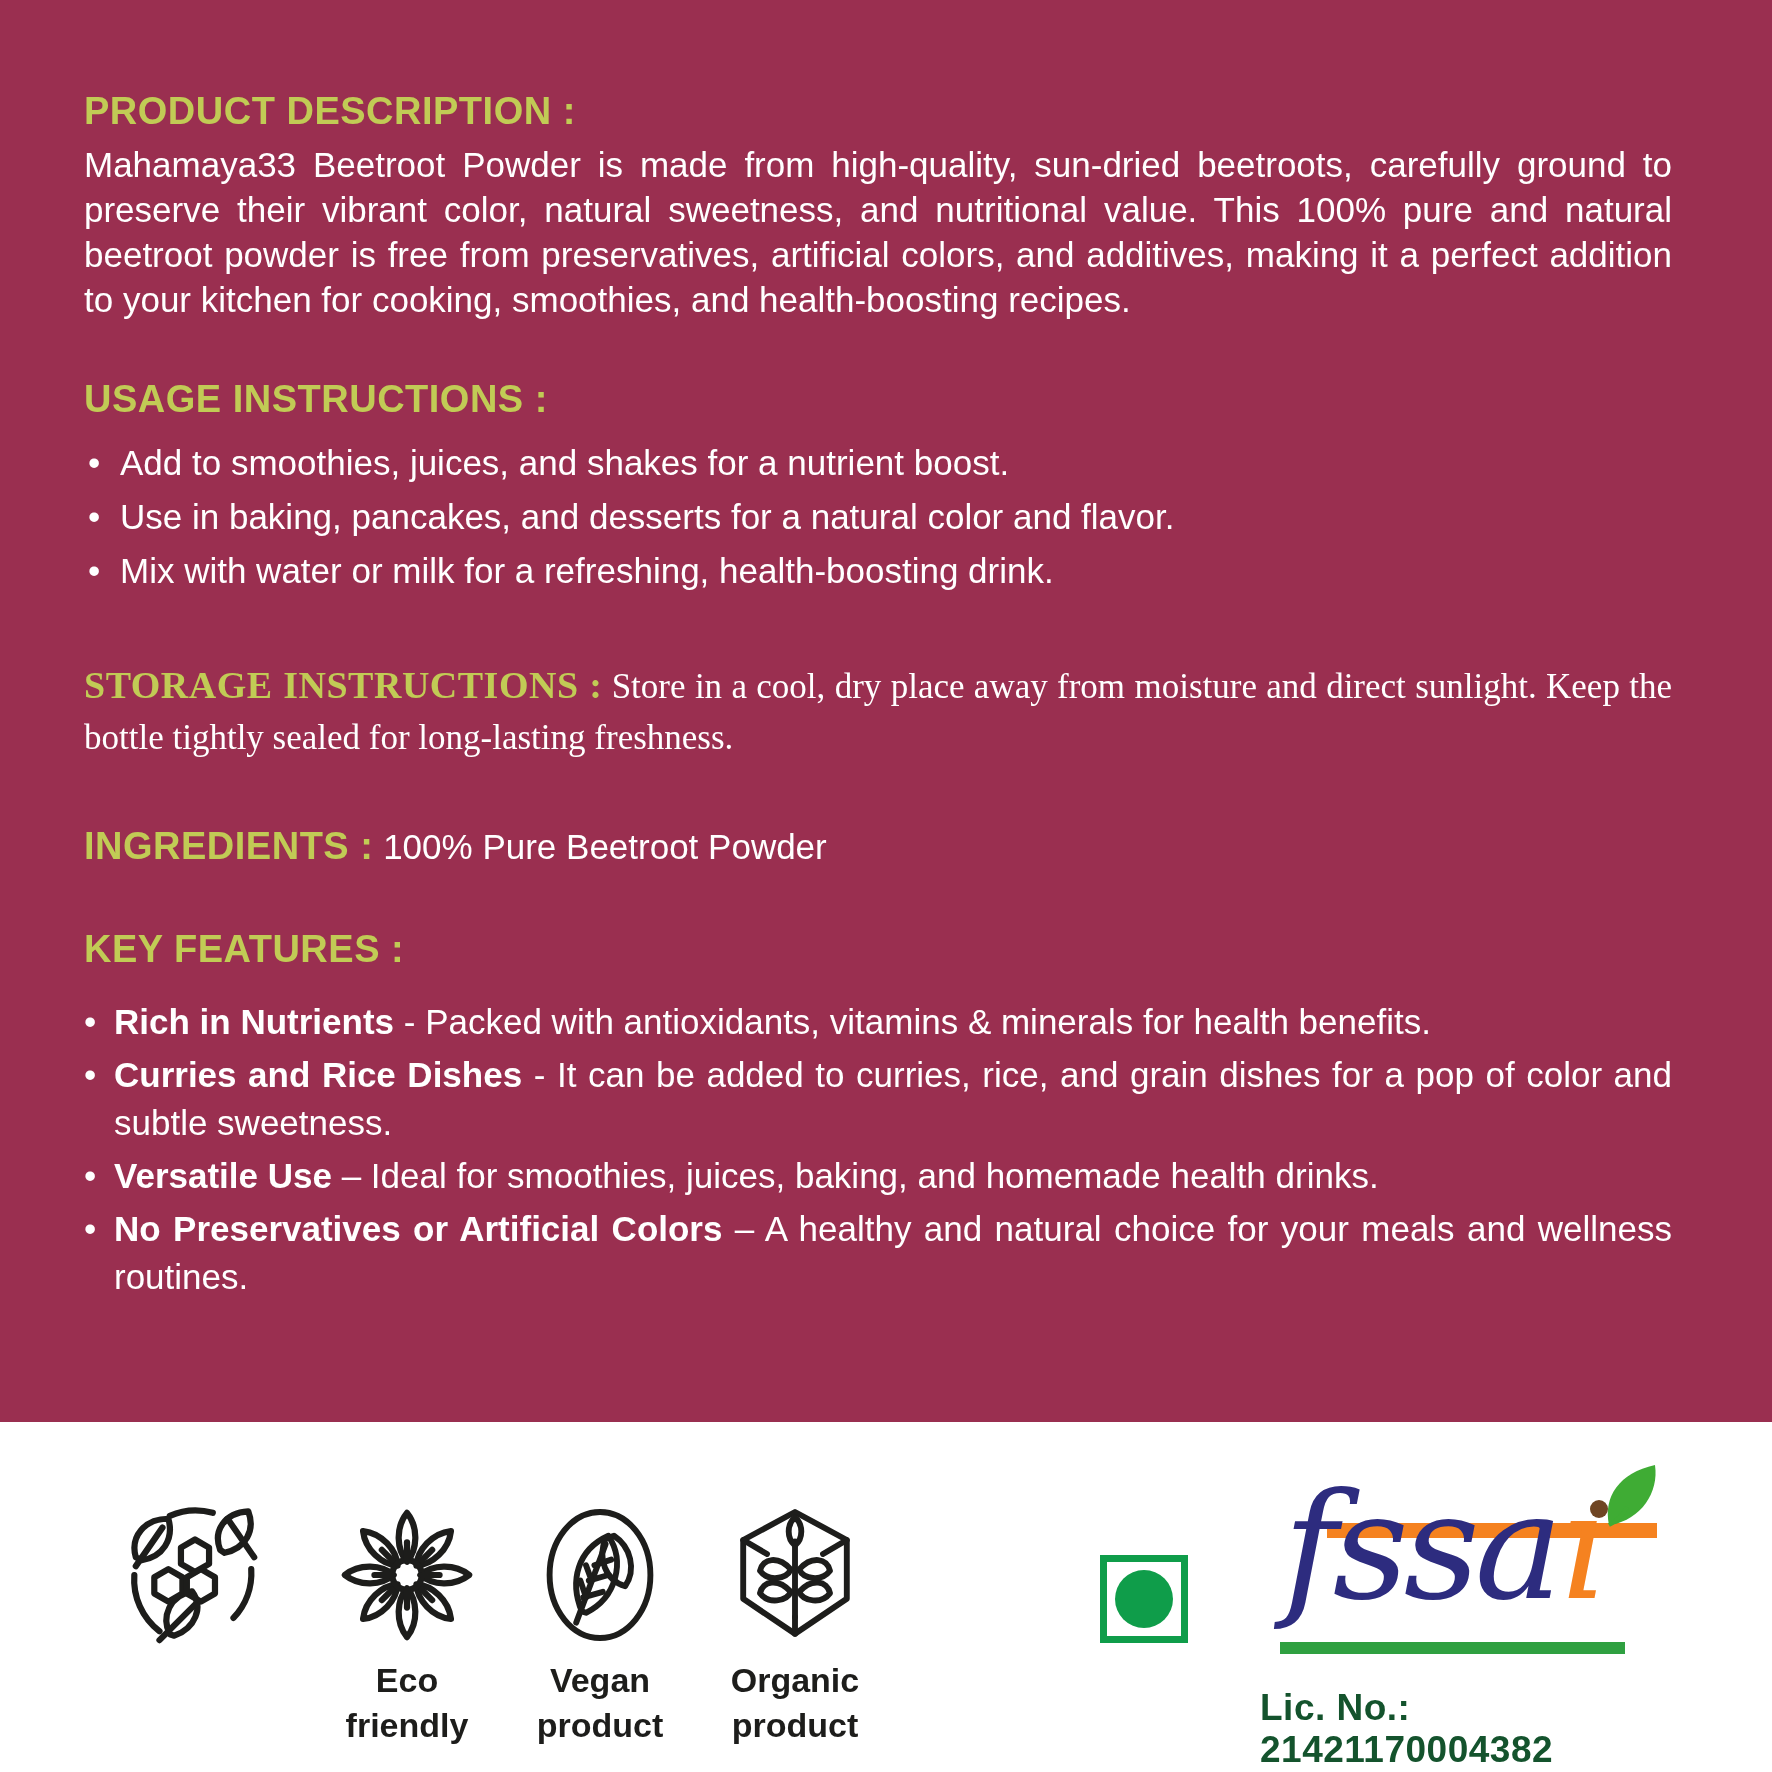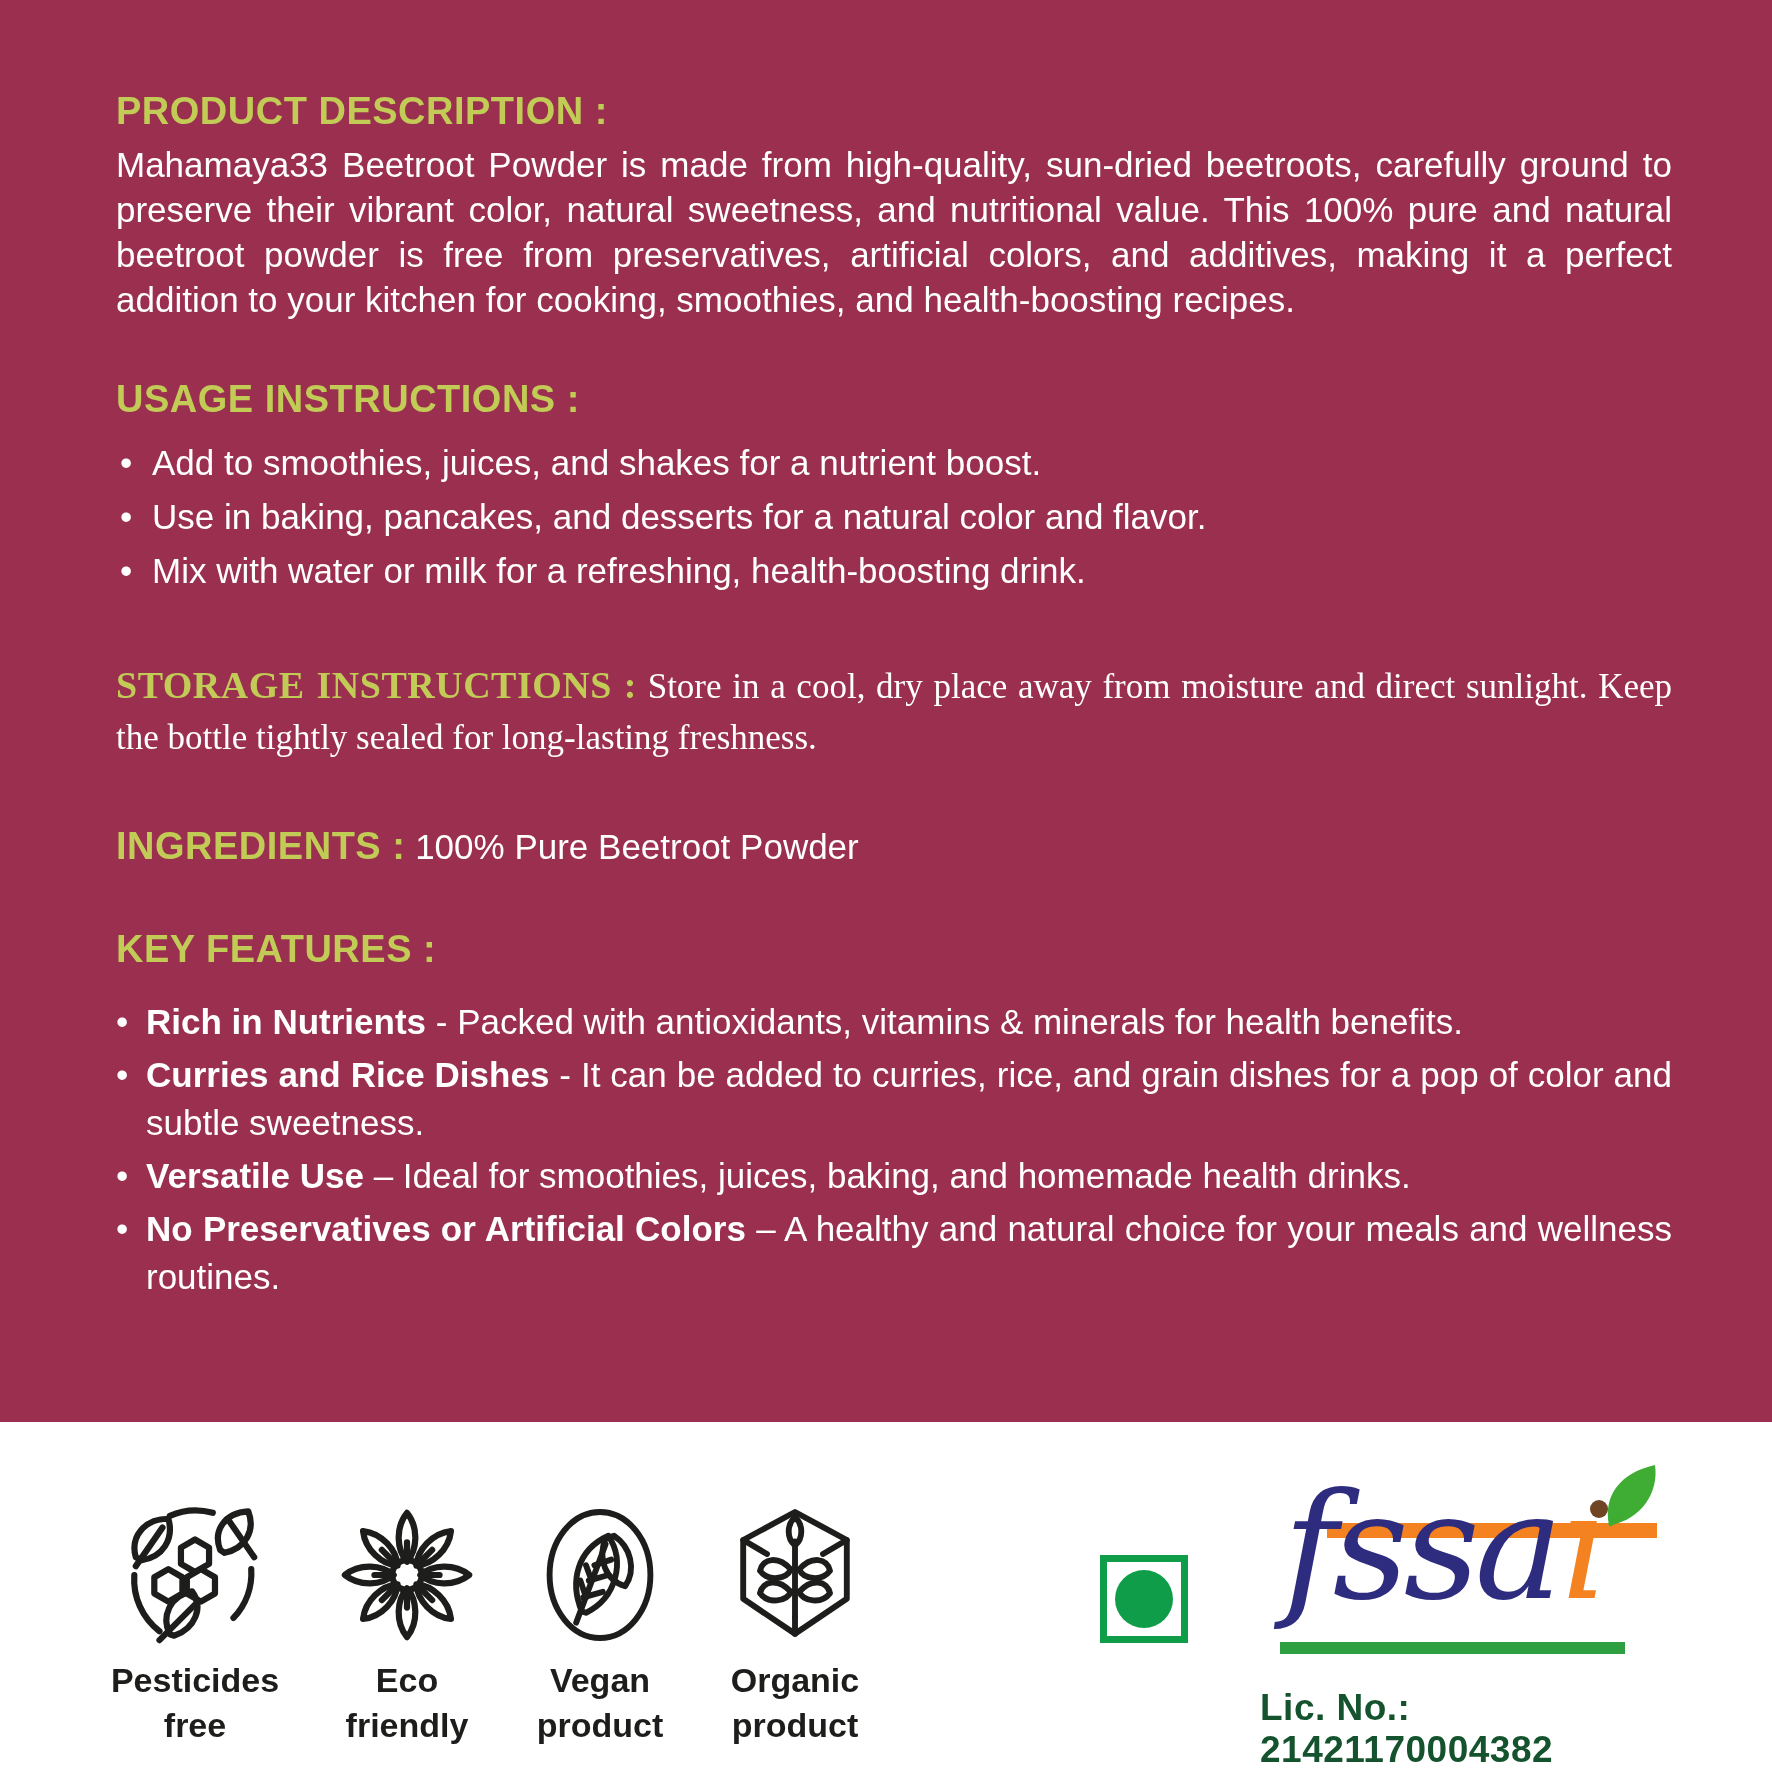--- a/index.html
+++ b/index.html
@@ -5,21 +5,21 @@
   html,body{margin:0;padding:0;}
   body{
     width:1772px;height:1772px;overflow:hidden;
     font-family:"Liberation Sans","DejaVu Sans",sans-serif;
     background:#ffffff;
   }
   
   .panel{
     box-sizing:border-box;
     height:1422px;background:#9A2F50;
-    padding:88px 100px 0 116px;color:#ffffff;
+    padding:88px 100px 0 84px;color:#ffffff;
   }
   .sec-heading{
     color:#C1CB55;font-size:38px;font-weight:700;
     letter-spacing:0.5px;margin:0;line-height:46px;
   }
   .para{
     font-size:35px;line-height:45px;text-align:justify;
     margin:8px 0 0 0;
   }
   .inline-h{
@@ -151,24 +151,20 @@
           <line x1="90" y1="38" x2="72" y2="12"></line>
         </g>
         <g>
           <path d="M33 90 C27 78 33 64 48 61 C56 72 50 86 36 91 Z"></path>
           <line x1="26" y1="94" x2="52" y2="68"></line>
         </g>
         <polygon points="50,26 59.5,31.5 59.5,42.5 50,48 40.5,42.5 40.5,31.5"></polygon>
         <polygon points="32,46 41.5,51.5 41.5,62.5 32,68 22.5,62.5 22.5,51.5"></polygon>
         <polygon points="54,46 63.5,51.5 63.5,62.5 54,68 44.5,62.5 44.5,51.5"></polygon>
       </svg>
-      <div class="badge-label">
-        <span>Pesticides</span>
-        <span>free</span>
-      </div>
     </div>
 
     <div class="badge badge-2">
       <svg class="badge-icon" width="148" height="150" viewBox="0 0 100 100">
         <g>
           <path d="M50 41 C43 33 42 18 50 8 C58 18 57 33 50 41 Z"></path>
           <path d="M50 41 C43 33 42 18 50 8 C58 18 57 33 50 41 Z" transform="rotate(45 50 50)"></path>
           <path d="M50 41 C43 33 42 18 50 8 C58 18 57 33 50 41 Z" transform="rotate(90 50 50)"></path>
           <path d="M50 41 C43 33 42 18 50 8 C58 18 57 33 50 41 Z" transform="rotate(135 50 50)"></path>
           <path d="M50 41 C43 33 42 18 50 8 C58 18 57 33 50 41 Z" transform="rotate(180 50 50)"></path>

